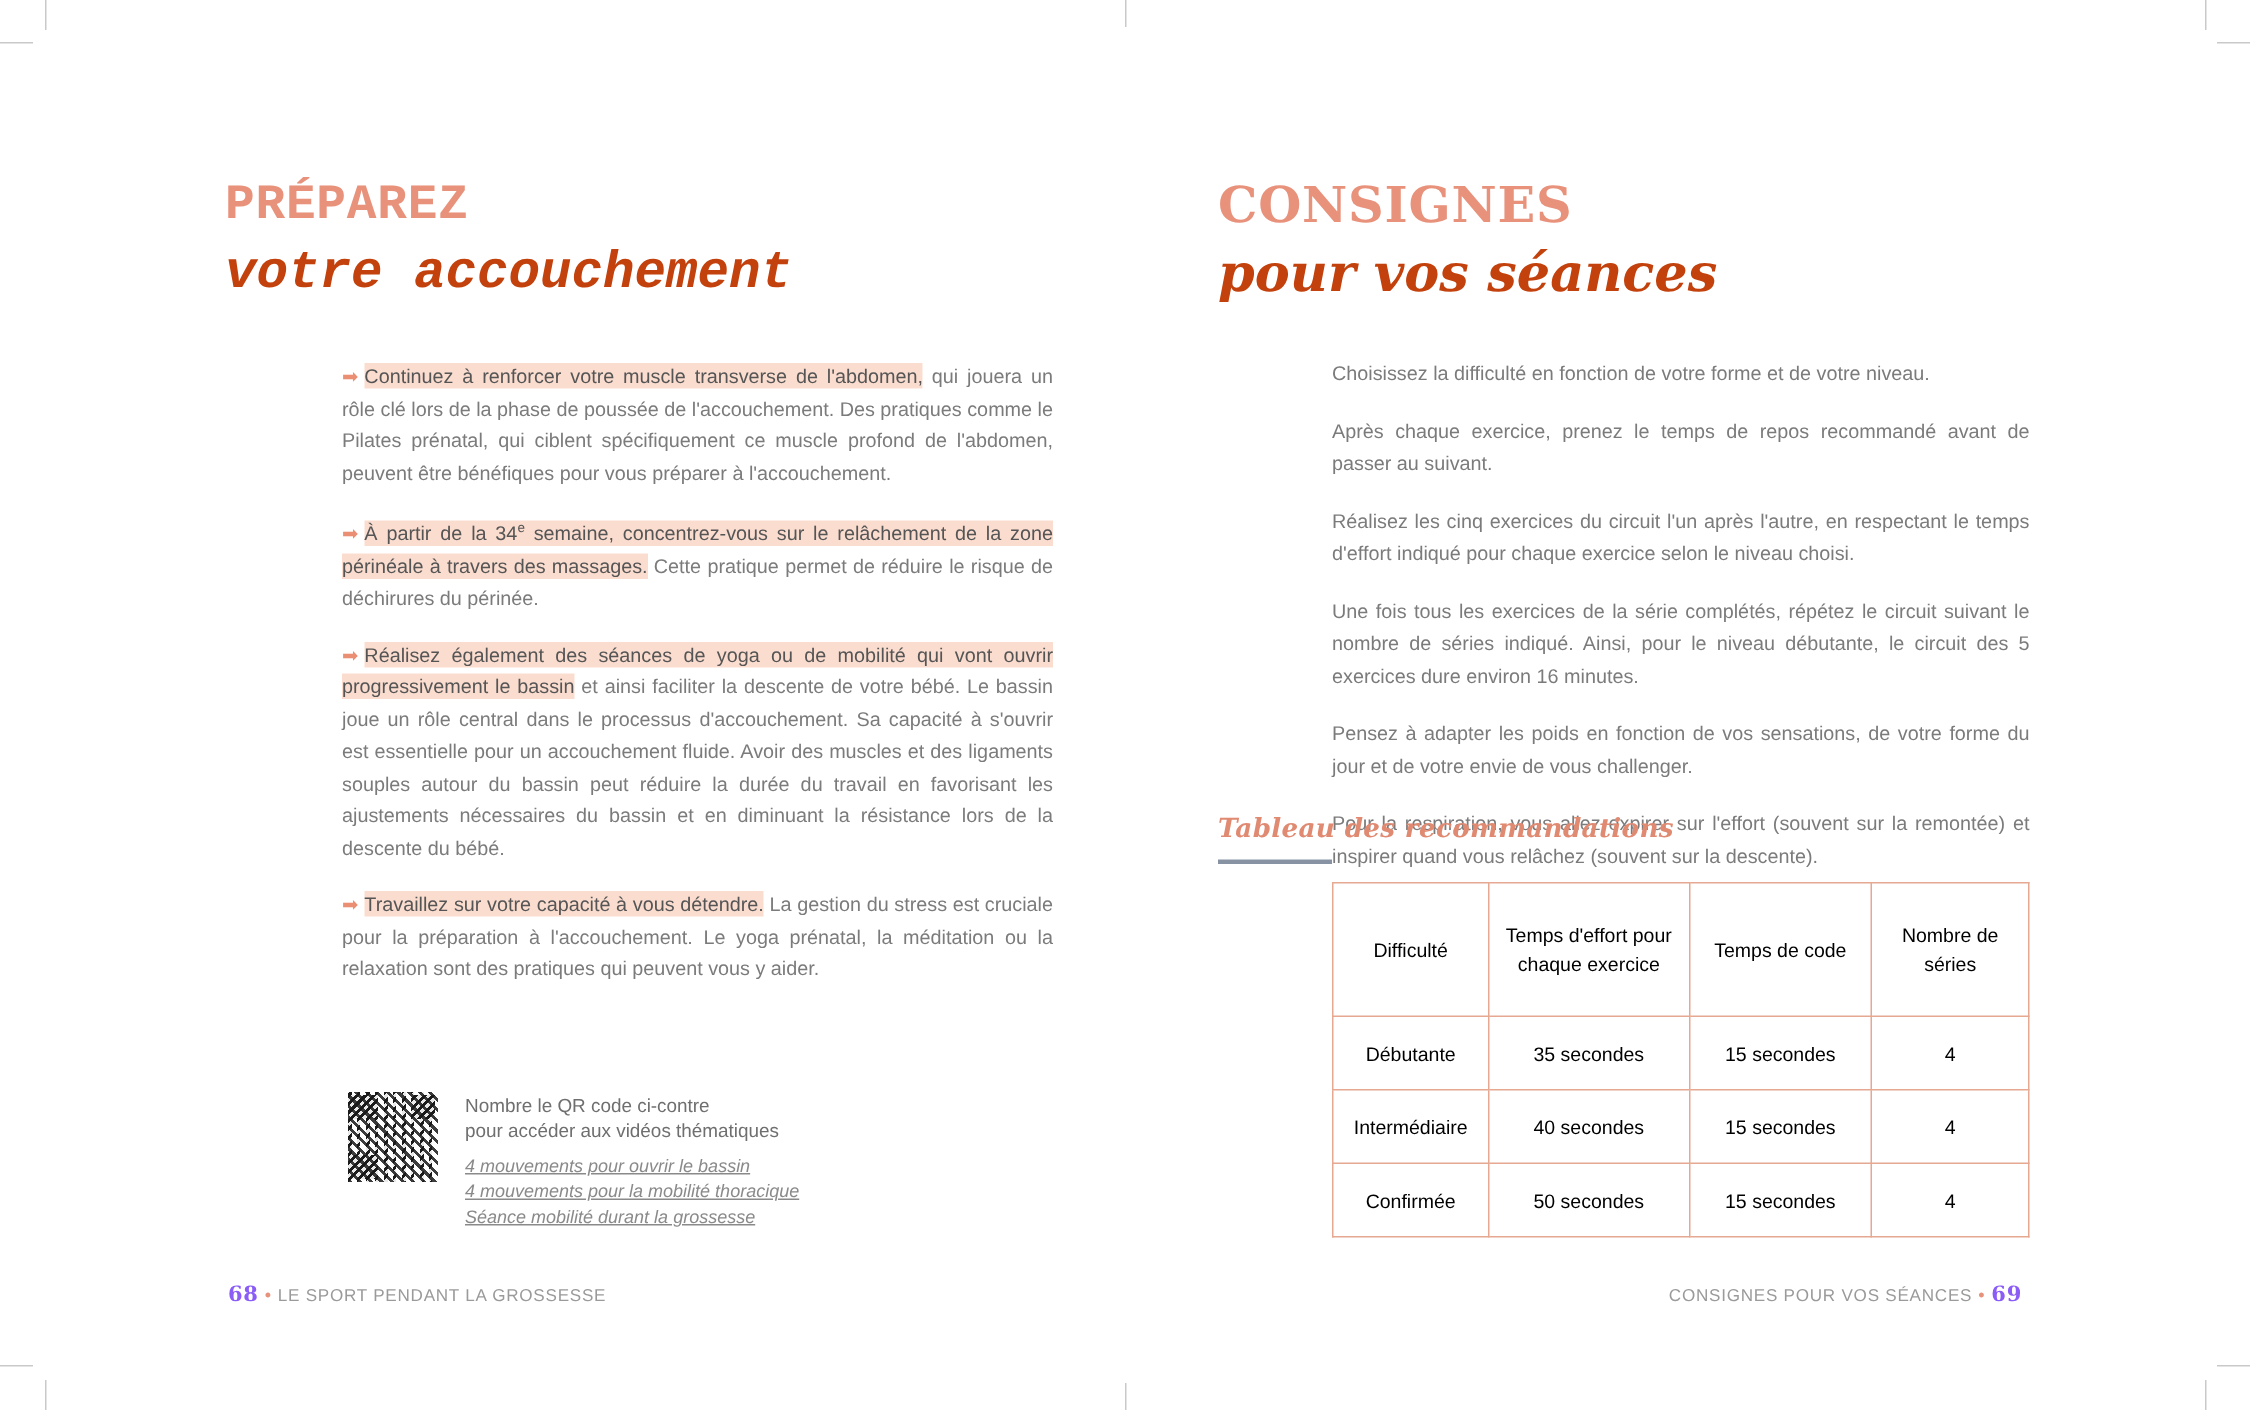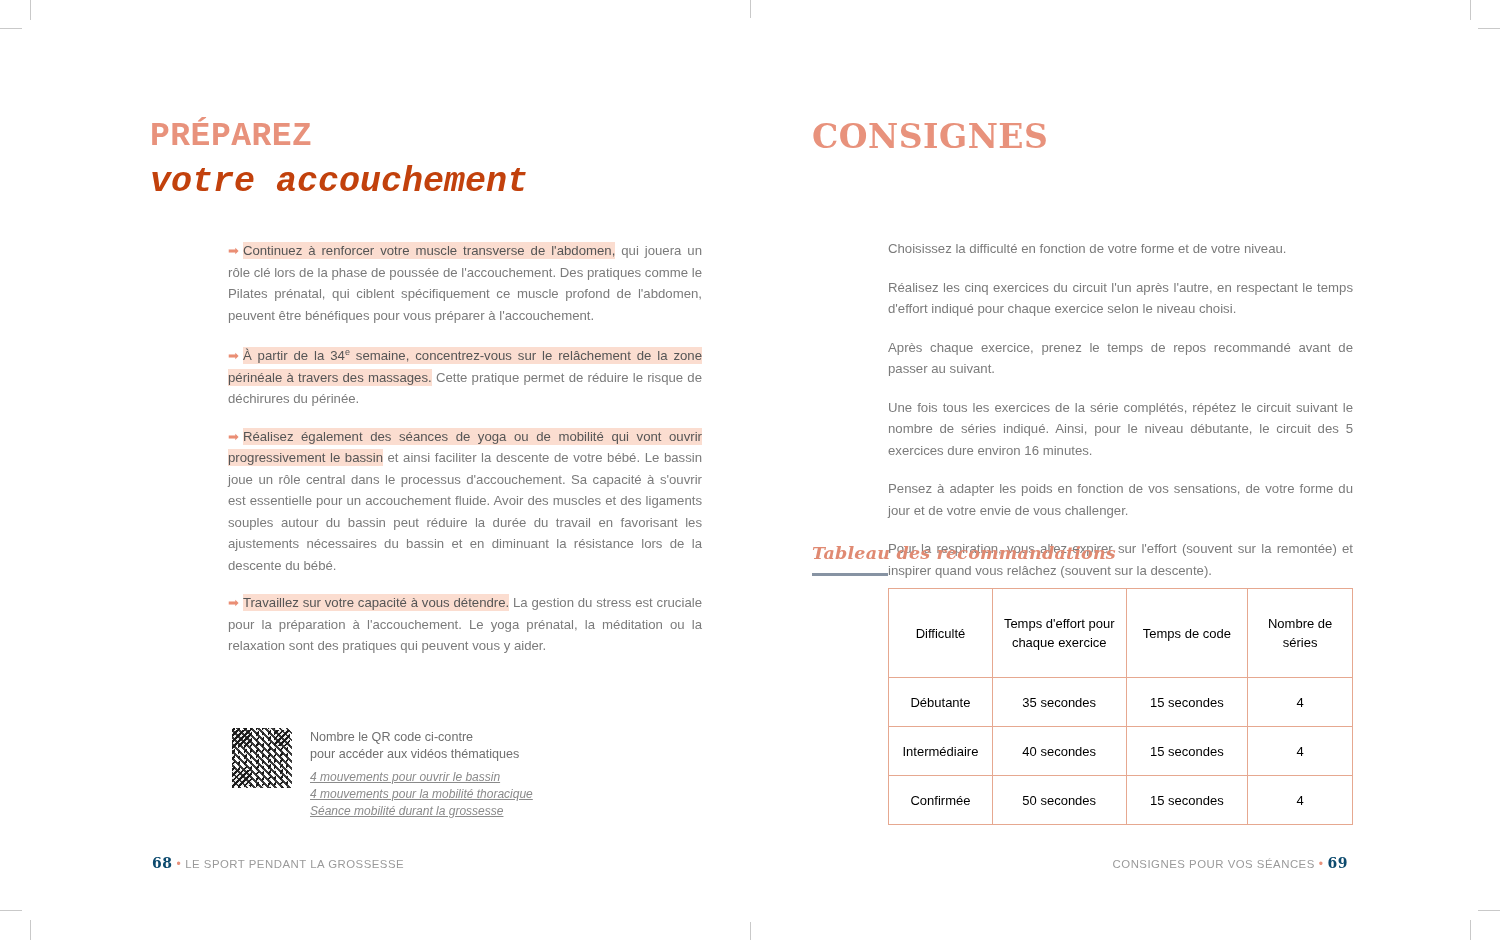--- a/index.html
+++ b/index.html
@@ -215,21 +215,21 @@
     letter-spacing: 0.5px;
     color: #9a9a9a;
     white-space: nowrap;
   }
   .footer-left  { left: 152px; }
   .footer-right { right: 152px; }
   .footer .pg {
     font-family: "DejaVu Serif", serif;
     font-weight: bold;
     font-size: 14px;
-    color: #0c4a6e;
+    color: #8b5cf6;
   }
   .footer .dot {
     color: #e8927c;
     font-size: 12px;
     margin: 0 4px;
   }
 </style>
 </head>
 <body>
 
@@ -289,26 +289,27 @@
     <div class="footer footer-left">
       <span class="pg">68</span><span class="dot">•</span><span>LE SPORT PENDANT LA GROSSESSE</span>
     </div>
 
   </div>
 
   <div class="page page-right">
 
     <div class="chapter-title title-right" style="left:62px;">
       <span class="line1">CONSIGNES</span>
+      <span class="line2">pour vos séances</span>
     </div>
 
     <div class="col col-right" style="left:138px;">
       <p class="para">Choisissez la difficulté en fonction de votre forme et de votre niveau.</p>
+      <p class="para">Après chaque exercice, prenez le temps de repos recommandé avant de passer au suivant.</p>
       <p class="para">Réalisez les cinq exercices du circuit l'un après l'autre, en respectant le temps d'effort indiqué pour chaque exercice selon le niveau choisi.</p>
-      <p class="para">Après chaque exercice, prenez le temps de repos recommandé avant de passer au suivant.</p>
       <p class="para">Une fois tous les exercices de la série complétés, répétez le circuit suivant le nombre de séries indiqué. Ainsi, pour le niveau débutante, le circuit des 5 exercices dure environ 16 minutes.</p>
       <p class="para">Pensez à adapter les poids en fonction de vos sensations, de votre forme du jour et de votre envie de vous challenger.</p>
       <p class="para">Pour la respiration, vous allez expirer sur l'effort (souvent sur la remontée) et inspirer quand vous relâchez (souvent sur la descente).</p>
     </div>
 
     <div class="table-heading" style="left:62px;">Tableau des recommandations</div>
     <div class="table-rule" style="left:62px;"></div>
 
     <table class="reco" style="left:138px;">
       <colgroup>

